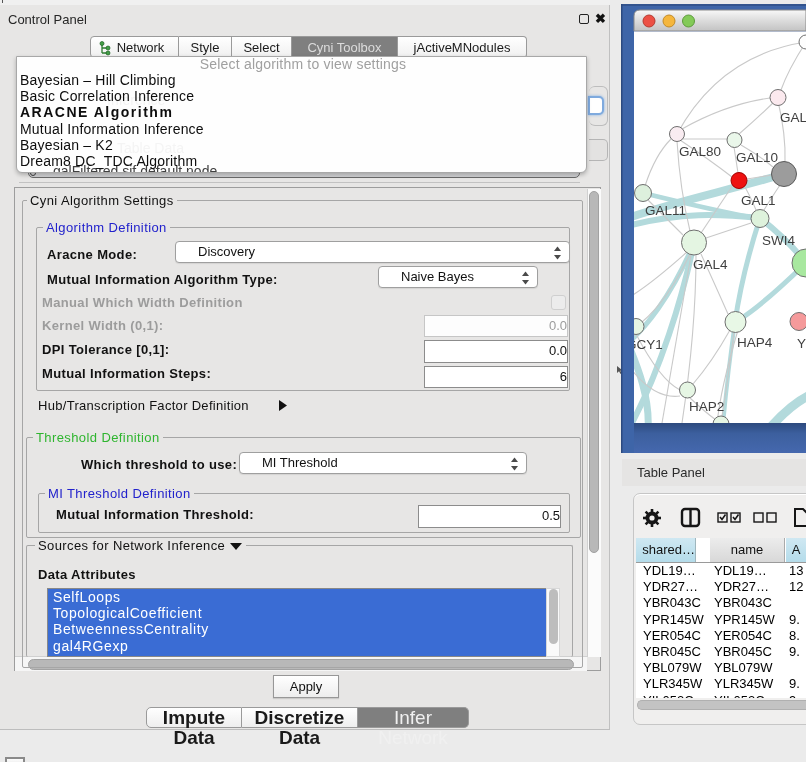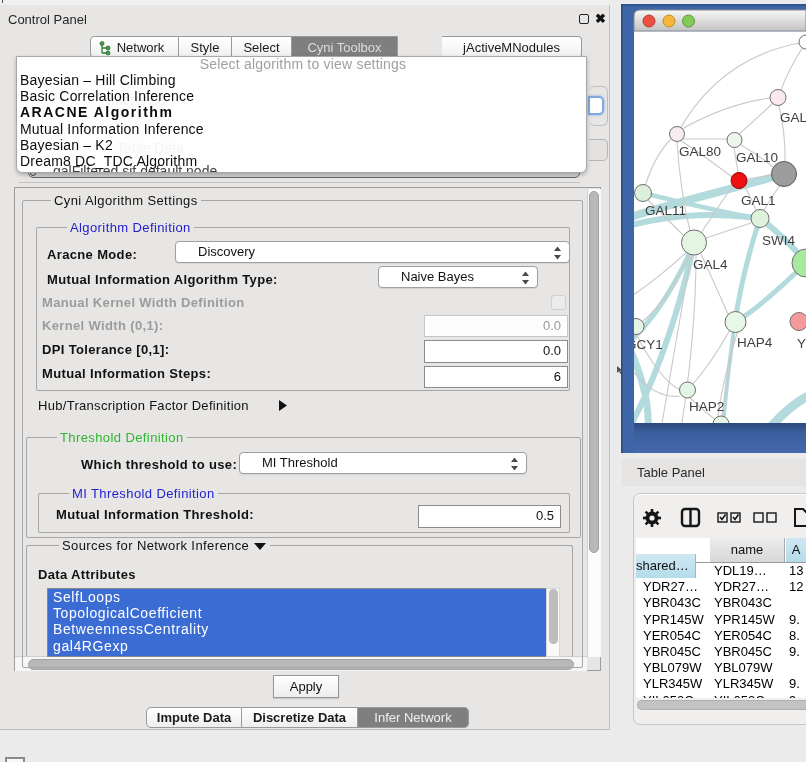--- a/index.html
+++ b/index.html
@@ -25,37 +25,37 @@
 
 
 #spane { left:14px; top:187px; width:587px; height:484px; border:1px solid #9d9d9d; background:#e7e6e5; }
 #vsb-track { left:572px; top:1px; width:14px; height:468px; background:#fbfbfb; border-left:1px solid #d0d0d0; }
 #vsb-thumb { left:574px; top:3px; width:10px; height:362px; background:#b8b8b8; border:1px solid #a2a2a2; border-radius:6px; }
 #hsb-track { left:0px; top:468px; width:572px; height:15px; background:#f6f6f6; border-top:1px solid #d0d0d0; }
 #hsb-thumb { left:13px; top:2px; width:546px; height:11px; background:#b8b8b8; border:1px solid #a2a2a2; border-radius:6px; }
 
 
 .group { position:absolute; border:1px solid #a6a6a6; border-radius:2px; }
-.gtitle { position:absolute; top:-8px; background:#e7e6e5; padding:0 3px; font-size:13px; white-space:nowrap; letter-spacing:0.4px;margin-left:24px; }
+.gtitle { position:absolute; top:-8px; background:#e7e6e5; padding:0 3px; font-size:13px; white-space:nowrap; letter-spacing:0.4px; }
 
 
 .combo { position:absolute; background:#ffffff; border:1px solid #9f9f9f; border-radius:4px; font-size:13px; color:#111; line-height:20px; padding-left:22px; box-shadow:0 1px 1px rgba(0,0,0,0.08); }
-.field { position:absolute; background:#ffffff; border:1px solid #8c8c8c; font-size:13px; color:#111; text-align:right; padding-right:6px; line-height:20px; }
+.field { position:absolute; background:#ffffff; border:1px solid #8c8c8c; font-size:13px; color:#111; text-align:right; line-height:20px; }
 .field.dis { border:1px solid #c6c6c6; color:#9c9c9c; background:#fdfdfd; }
 
 
 #datalist { left:47px; top:588px; width:499px; height:69px; background:#3a6cd4; border:1px solid #888; border-right:none; }
 .li { color:#fff; font-size:14px; letter-spacing:0.6px; padding-left:5px; height:16.2px; line-height:16.2px; }
 
 
 #popup { left:16px; top:56px; width:571px; height:117px; background:#fefefe; border:1px solid #a8a8a8; border-radius:0 0 6px 6px; box-shadow:0 2px 4px rgba(0,0,0,0.25); z-index:30; overflow:hidden; }
 .pi { font-size:14px; color:#0d0d0d; height:16.2px; line-height:16.2px; padding-left:3px; letter-spacing:0.2px; }
 
 
-.bseg { position:absolute; top:707px; height:21px; background:linear-gradient(#ffffff,#eeeeee); border:1px solid #9a9a9a; border-left:none; font-size:13px; font-weight:bold; color:#1a1a1a; text-align:center; line-height:20px; }
+.bseg { position:absolute; top:707px; height:21px; background:linear-gradient(#ffffff,#eeeeee); border:1px solid #9a9a9a; border-left:none; font-size:19px; font-weight:bold; color:#1a1a1a; text-align:center; line-height:20px; }
 
 
 #apply { left:273px; top:675px; width:66px; height:23px; background:linear-gradient(#ffffff,#ededed); border:1px solid #979797; border-radius:0; text-align:center; font-size:13px; line-height:21px; color:#111; box-shadow:0 1px 1px rgba(0,0,0,0.12); }
 
 
 #tp-label { left:637px; top:465px; font-size:13px; color:#2b2b2b; }
 #tpanel { left:633px; top:493px; width:180px; height:232px; background:#f0efee; border:1px solid #c6c6c6; border-radius:7px; box-shadow:inset 0 1px 0 #fff; }
 #ttable { left:636px; top:538px; width:170px; height:160px; background:#fff; overflow:hidden; }
 .trow { height:16.2px; line-height:16.2px; font-size:13px; color:#000; white-space:nowrap; }
 .c1 { display:inline-block; width:76px; padding-left:7px; }
@@ -70,21 +70,21 @@
   <div class="abs" id="cp-title">Control Panel</div>
   <div class="abs" id="cp-min"></div>
   <div class="abs" id="cp-close">✖</div>
 </div>
 
 <div class="abs tabbar">
   <div class="tabseg first" style="left:90px; width:89px;"><span style="position:relative;left:6px;">Network</span></div>
   <div class="tabseg" style="left:179px; width:53px;">Style</div>
   <div class="tabseg" style="left:232px; width:60px;">Select</div>
   <div class="tabseg sel" style="left:292px; width:106px;">Cyni Toolbox</div>
-  <div class="tabseg last" style="left:398px; width:140px;margin-left:44px;">jActiveMNodules</div>
+  <div class="tabseg last" style="left:398px; width:129px;">jActiveMNodules</div>
 </div>
 <svg class="abs" style="left:98px; top:41px;" width="14" height="15" viewBox="0 0 14 15">
   <path d="M4 3 L4 12 M4 7 L9 7 M4 12 L9 12" stroke="#2e7d32" stroke-width="1.3" fill="none"></path>
   <circle cx="4" cy="2.5" r="2" fill="#43a047" stroke="#1b5e20" stroke-width="0.7"></circle>
   <circle cx="10" cy="7" r="2" fill="#43a047" stroke="#1b5e20" stroke-width="0.7"></circle>
   <circle cx="10" cy="12" r="2" fill="#43a047" stroke="#1b5e20" stroke-width="0.7"></circle>
 </svg>
 
 <div class="abs" style="left:589px; top:86px; width:19px; height:40px; border:1px solid #bdbdbd; border-radius:6px 6px 6px 6px; border-left:none; background:#e7e6e5;"></div>
 <div class="abs" style="left:588px; top:96px; width:16px; height:19px; border:2px solid #7faade; border-radius:0 5px 5px 0; background:#fff; box-shadow:0 0 3px #86b1e2;"></div>
@@ -112,21 +112,21 @@
 <div class="abs b13" style="left:47px; top:247px;">Aracne Mode:</div>
 <div class="abs combo" style="left:175px; top:241px; width:395px; height:22px;">Discovery<svg style="position:absolute; right:7px; top:4px;" width="9" height="14" viewBox="0 0 9 14">
       <path d="M4.5 0.5 L8 5 L1 5 Z" fill="#4a4a4a"></path>
       <path d="M4.5 13.5 L8 9 L1 9 Z" fill="#4a4a4a"></path>
     </svg></div>
 <div class="abs b13" style="left:47px; top:272px;">Mutual Information Algorithm Type:</div>
 <div class="abs combo" style="left:378px; top:266px; width:160px; height:22px;">Naive Bayes<svg style="position:absolute; right:7px; top:4px;" width="9" height="14" viewBox="0 0 9 14">
       <path d="M4.5 0.5 L8 5 L1 5 Z" fill="#4a4a4a"></path>
       <path d="M4.5 13.5 L8 9 L1 9 Z" fill="#4a4a4a"></path>
     </svg></div>
-<div class="abs b13" style="left:42px; top:295px; color:#9c9c9c;">Manual Kernel Width Definition</div>
+<div class="abs b13" style="left:42px; top:295px; color:#9c9c9c;">Manual Which Width Definition</div>
 <div class="abs" style="left:551px; top:295px; width:15px; height:15px; background:#ececec; border:1px solid #cfcfcf; border-radius:3px;"></div>
 <div class="abs b13" style="left:42px; top:318px; color:#9c9c9c;">Kernel Width (0,1):</div>
 <div class="abs field dis" style="left:424px; top:315px; width:144px; height:22px;">0.0</div>
 <div class="abs b13" style="left:42px; top:342px;">DPI Tolerance [0,1]:</div>
 <div class="abs field" style="left:424px; top:340px; width:144px; height:23px;">0.0</div>
 <div class="abs b13" style="left:42px; top:366px;">Mutual Information Steps:</div>
 <div class="abs field" style="left:424px; top:366px; width:144px; height:22px;">6</div>
 
 <div class="abs" style="left:38px; top:398px; font-size:13px; color:#111; letter-spacing:0.3px;">Hub/Transcription Factor Definition</div>
 <svg class="abs" style="left:277px; top:399px;" width="12" height="13">
@@ -320,21 +320,21 @@
     <rect x="114" y="7" width="9" height="9"></rect>
       <rect x="127" y="7" width="9" height="9"></rect>
   </g>
   <path d="M80 11 l2 2.5 l3.5 -5" stroke="#161616" stroke-width="1.6" fill="none"></path>
   <path d="M93 11 l2 2.5 l3.5 -5" stroke="#161616" stroke-width="1.6" fill="none"></path>
   <path d="M155 3 h8 l4 4 v13 h-12 Z" fill="none" stroke="#161616" stroke-width="2"></path>
 </svg>
 
 <div class="abs" id="ttable">
   <div style="height:25px; border-bottom:1px solid #9a9a9a; font-size:13px; color:#111; position:relative;">
-    <div style="position:absolute; left:0; top:16px; width:60px; height:24px; background:linear-gradient(#cfe8f2,#b4dcea); border-right:1px solid #9fb6bd; text-align:left; line-height:24px;">shared…</div>
+    <div style="position:absolute; left:0; top:0; width:60px; height:24px; background:linear-gradient(#cfe8f2,#b4dcea); border-right:1px solid #9fb6bd; text-align:right; line-height:24px;">shared…</div>
     <div style="position:absolute; left:74px; top:0; width:75px; height:24px; background:linear-gradient(#ececec,#d8d8d8); border-right:1px solid #aaa; text-align:center; line-height:24px;">name</div>
     <div style="position:absolute; left:150px; top:0; width:20px; height:24px; background:linear-gradient(#cfe8f2,#b4dcea); text-align:center; line-height:24px;">A</div>
   </div>
   <div class="trow"><span class="c1">YDL19…</span><span class="c2">YDL19…</span><span>13</span></div>
   <div class="trow"><span class="c1">YDR27…</span><span class="c2">YDR27…</span><span>12</span></div>
   <div class="trow"><span class="c1">YBR043C</span><span class="c2">YBR043C</span><span></span></div>
   <div class="trow"><span class="c1">YPR145W</span><span class="c2">YPR145W</span><span>9.</span></div>
   <div class="trow"><span class="c1">YER054C</span><span class="c2">YER054C</span><span>8.</span></div>
   <div class="trow"><span class="c1">YBR045C</span><span class="c2">YBR045C</span><span>9.</span></div>
   <div class="trow"><span class="c1">YBL079W</span><span class="c2">YBL079W</span><span></span></div>

